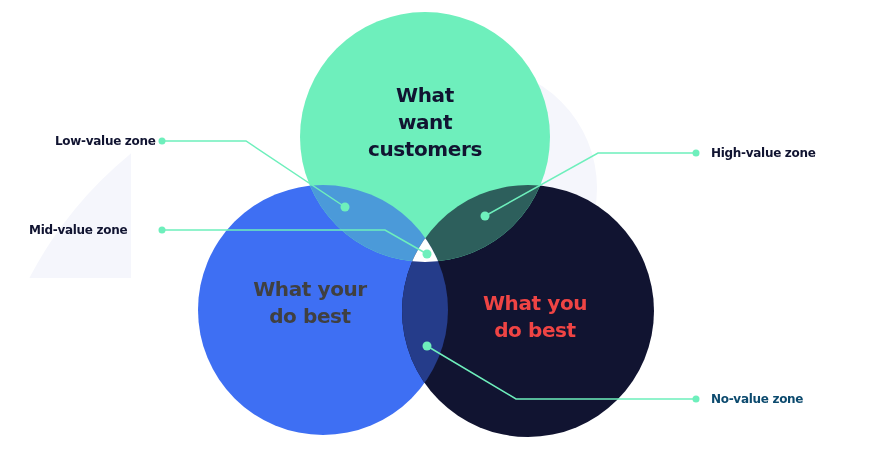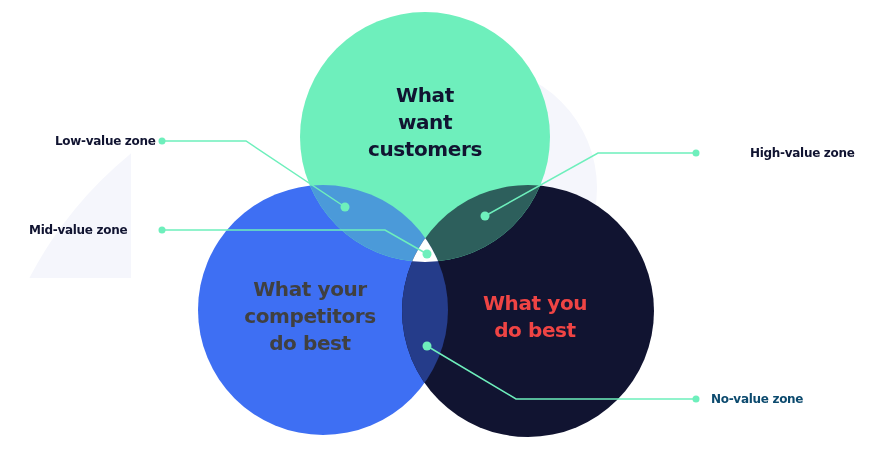--- a/index.html
+++ b/index.html
@@ -96,26 +96,25 @@
   </svg>
 
   <div class="circle-label" style="left:345px; top:82px; width:160px; color:#111431;">
     <div>What</div>
     <div>want</div>
     <div>customers</div>
   </div>
 
   <div class="circle-label" style="left:220px; top:276px; width:180px; color:#404040;">
     <div>What your</div>
-    <div>competitors</div>
     <div>do best</div>
   </div>
 
   <div class="circle-label" style="left:460px; top:290px; width:150px; color:#ef4444;">
     <div>What you</div>
     <div>do best</div>
   </div>
 
   <div class="zone-label" style="left:29px; top:134px; color:#111431;margin-left:26px;">Low-value zone</div>
   <div class="zone-label" style="left:29px; top:223px; color:#111431;">Mid-value zone</div>
-  <div class="zone-label" style="left:750px; top:146px; color:#111431;">High-value zone</div>
+  <div class="zone-label" style="left:711px; top:146px; color:#111431;">High-value zone</div>
   <div class="zone-label" style="left:711px; top:392px; color:#0c4a6e;">No-value zone</div>
 </div>
 
 </body></html>

